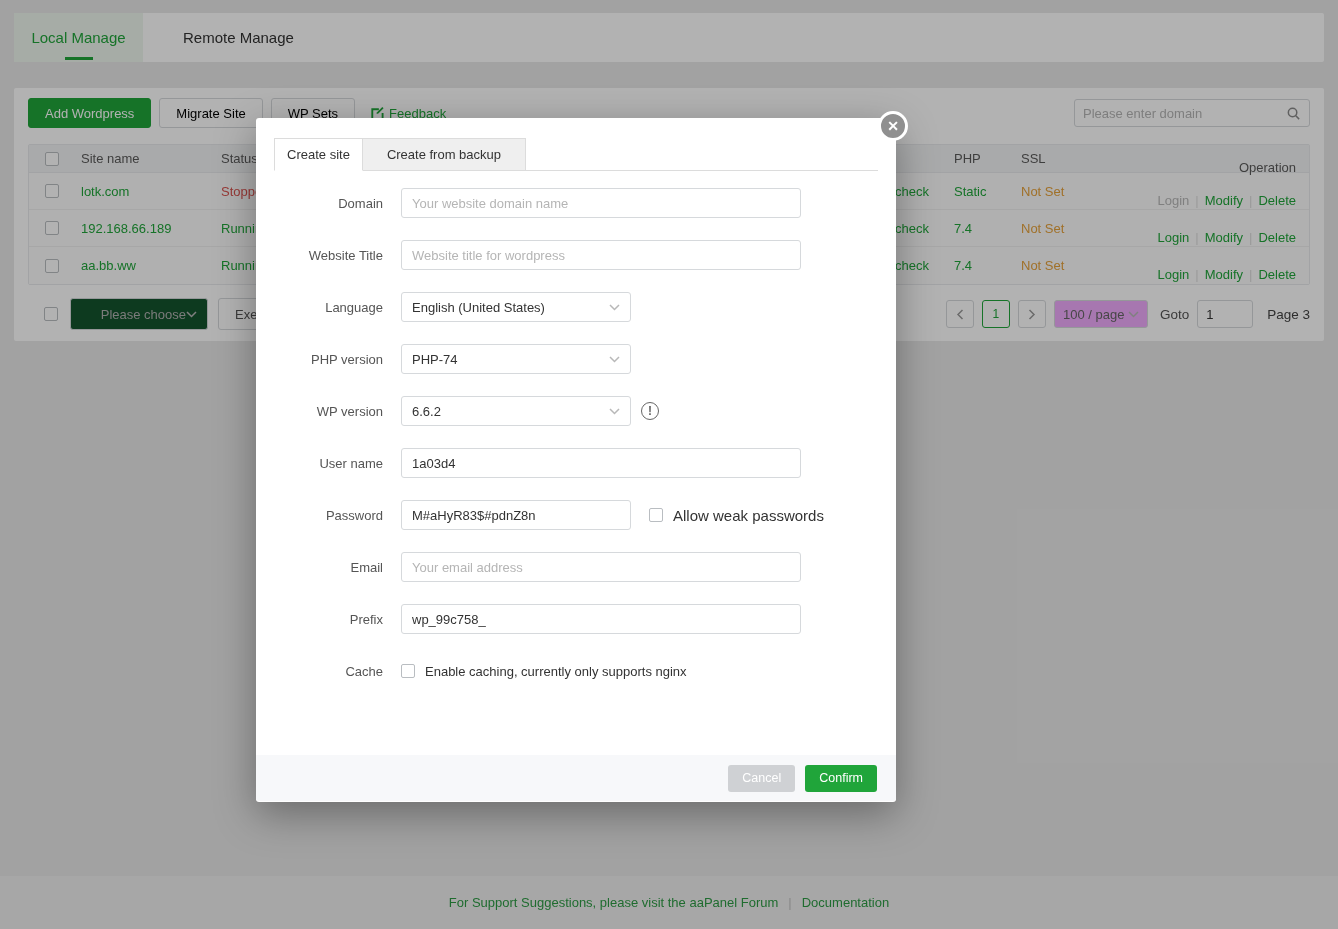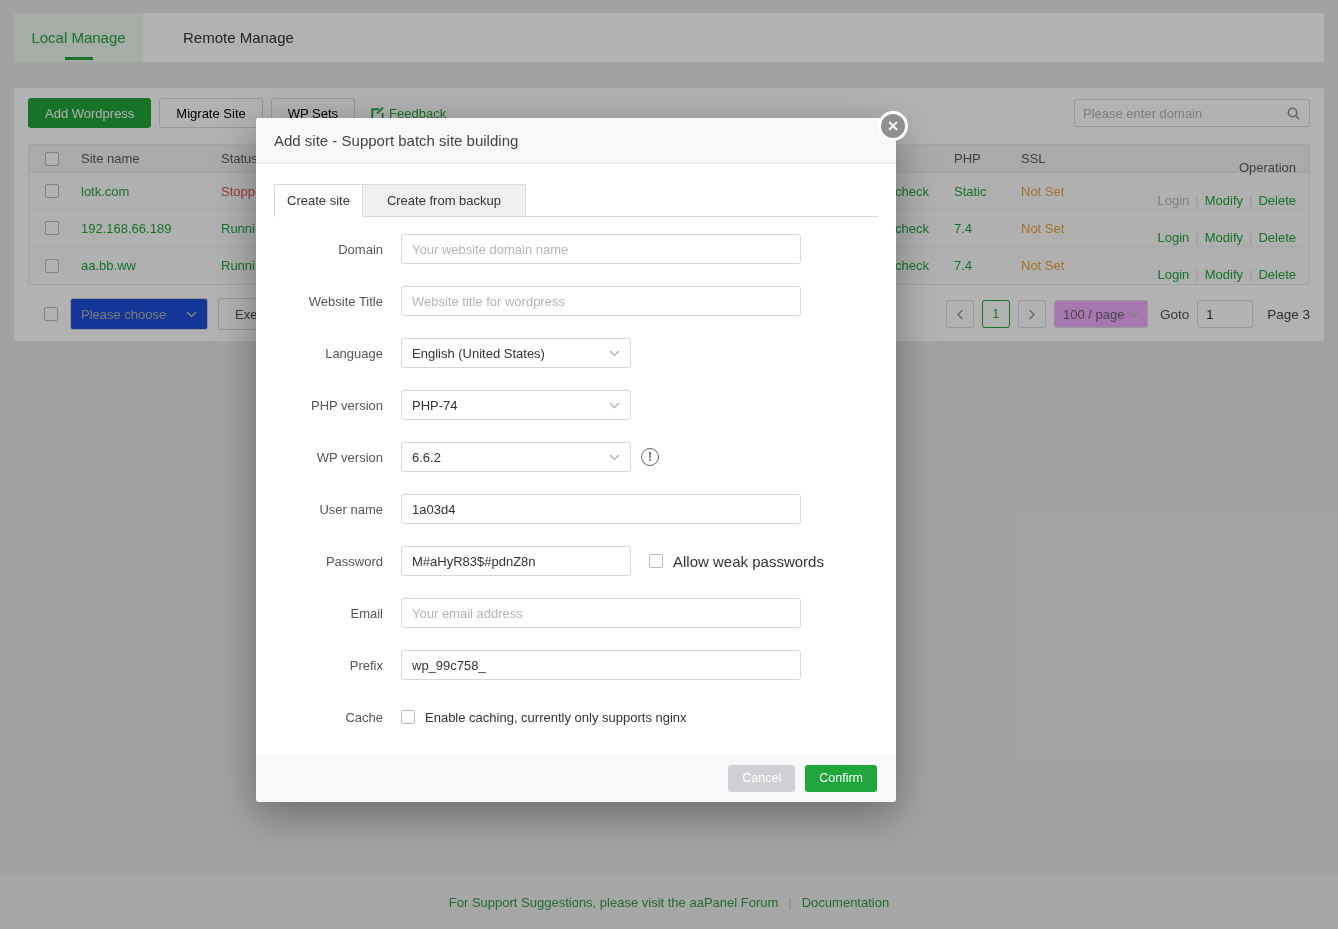--- a/index.html
+++ b/index.html
@@ -41,21 +41,21 @@
   .cb { width:14px; height:14px; border:1px solid #b9bdc1; border-radius:2px; background:#fff; display:inline-block; cursor:pointer; flex:none; }
   .link-green { color:#20a53a; cursor:pointer; text-decoration:none; }
   .txt-red { color:#d9534f; }
   .txt-orange { color:#e6a23c; }
   .op-sep { color:#dcdcdc; margin:0 6px; }
   .op-disabled { color:#b7b7b7; cursor:default; }
 
   
   .bottom-row { margin-top:13px; display:flex; align-items:center; font-size:13px; color:#555; }
   .bulk-check { margin-left:16px; }
-  .bulk-select { margin-left:12px; width:138px; height:32px; border:1px solid #d6d9dc; border-radius:3px; display:flex; align-items:center; justify-content:space-between; padding:0 10px; color:#b0b0b0; background:#1d4ed8; cursor:pointer; }
+  .bulk-select { margin-left:12px; width:138px; height:32px; border:1px solid #d6d9dc; border-radius:3px; display:flex; align-items:center; justify-content:flex-end; padding:0 10px; color:#b0b0b0; background:#14532d; cursor:pointer; }
   .bulk-exec { margin-left:10px; height:32px; border:1px solid #d6d9dc; border-radius:3px; background:#fff; color:#555; display:flex; align-items:center; padding:0 16px; cursor:pointer; }
   .pager { margin-left:auto; display:flex; align-items:center; gap:8px; }
   .pg-box { width:28px; height:28px; border:1px solid #d6d9dc; border-radius:3px; display:flex; align-items:center; justify-content:center; color:#9a9a9a; background:#fff; cursor:pointer; font-size:12px; }
   .pg-cur { border-color:#20a53a; color:#20a53a; }
   .pg-size { width:94px; height:28px; border:1px solid #d6d9dc; border-radius:3px; display:flex; align-items:center; justify-content:space-between; padding:0 8px; color:#666; background:#f0abfc; cursor:pointer; font-size:13px; }
   .pg-goto-label { margin-left:4px; font-size:13.5px; }
   .pg-goto-input { width:56px; height:28px; border:1px solid #d6d9dc; border-radius:3px; padding:0 8px; font-size:13px; color:#333; outline:none; font-family:inherit; }
   .pg-total { margin-left:6px; font-size:13.5px; color:#444; }
 
   
@@ -234,21 +234,20 @@
   <div class="page-footer">
     <span class="flink">For Support Suggestions, please visit the aaPanel Forum</span>
     <span class="fsep">|</span>
     <span class="flink">Documentation</span>
   </div>
 
   <div class="overlay"></div>
 
   <div class="modal">
     <div class="m-close">✕</div>
-    <div class="m-head">Add site - Support batch site building</div>
 
     <div class="m-body">
       <div class="m-tabs">
         <div class="m-tab m-tab-create active">Create site</div>
         <div class="m-tab m-tab-backup">Create from backup</div>
       </div>
 
       <div class="form">
 
         <div class="frow">

